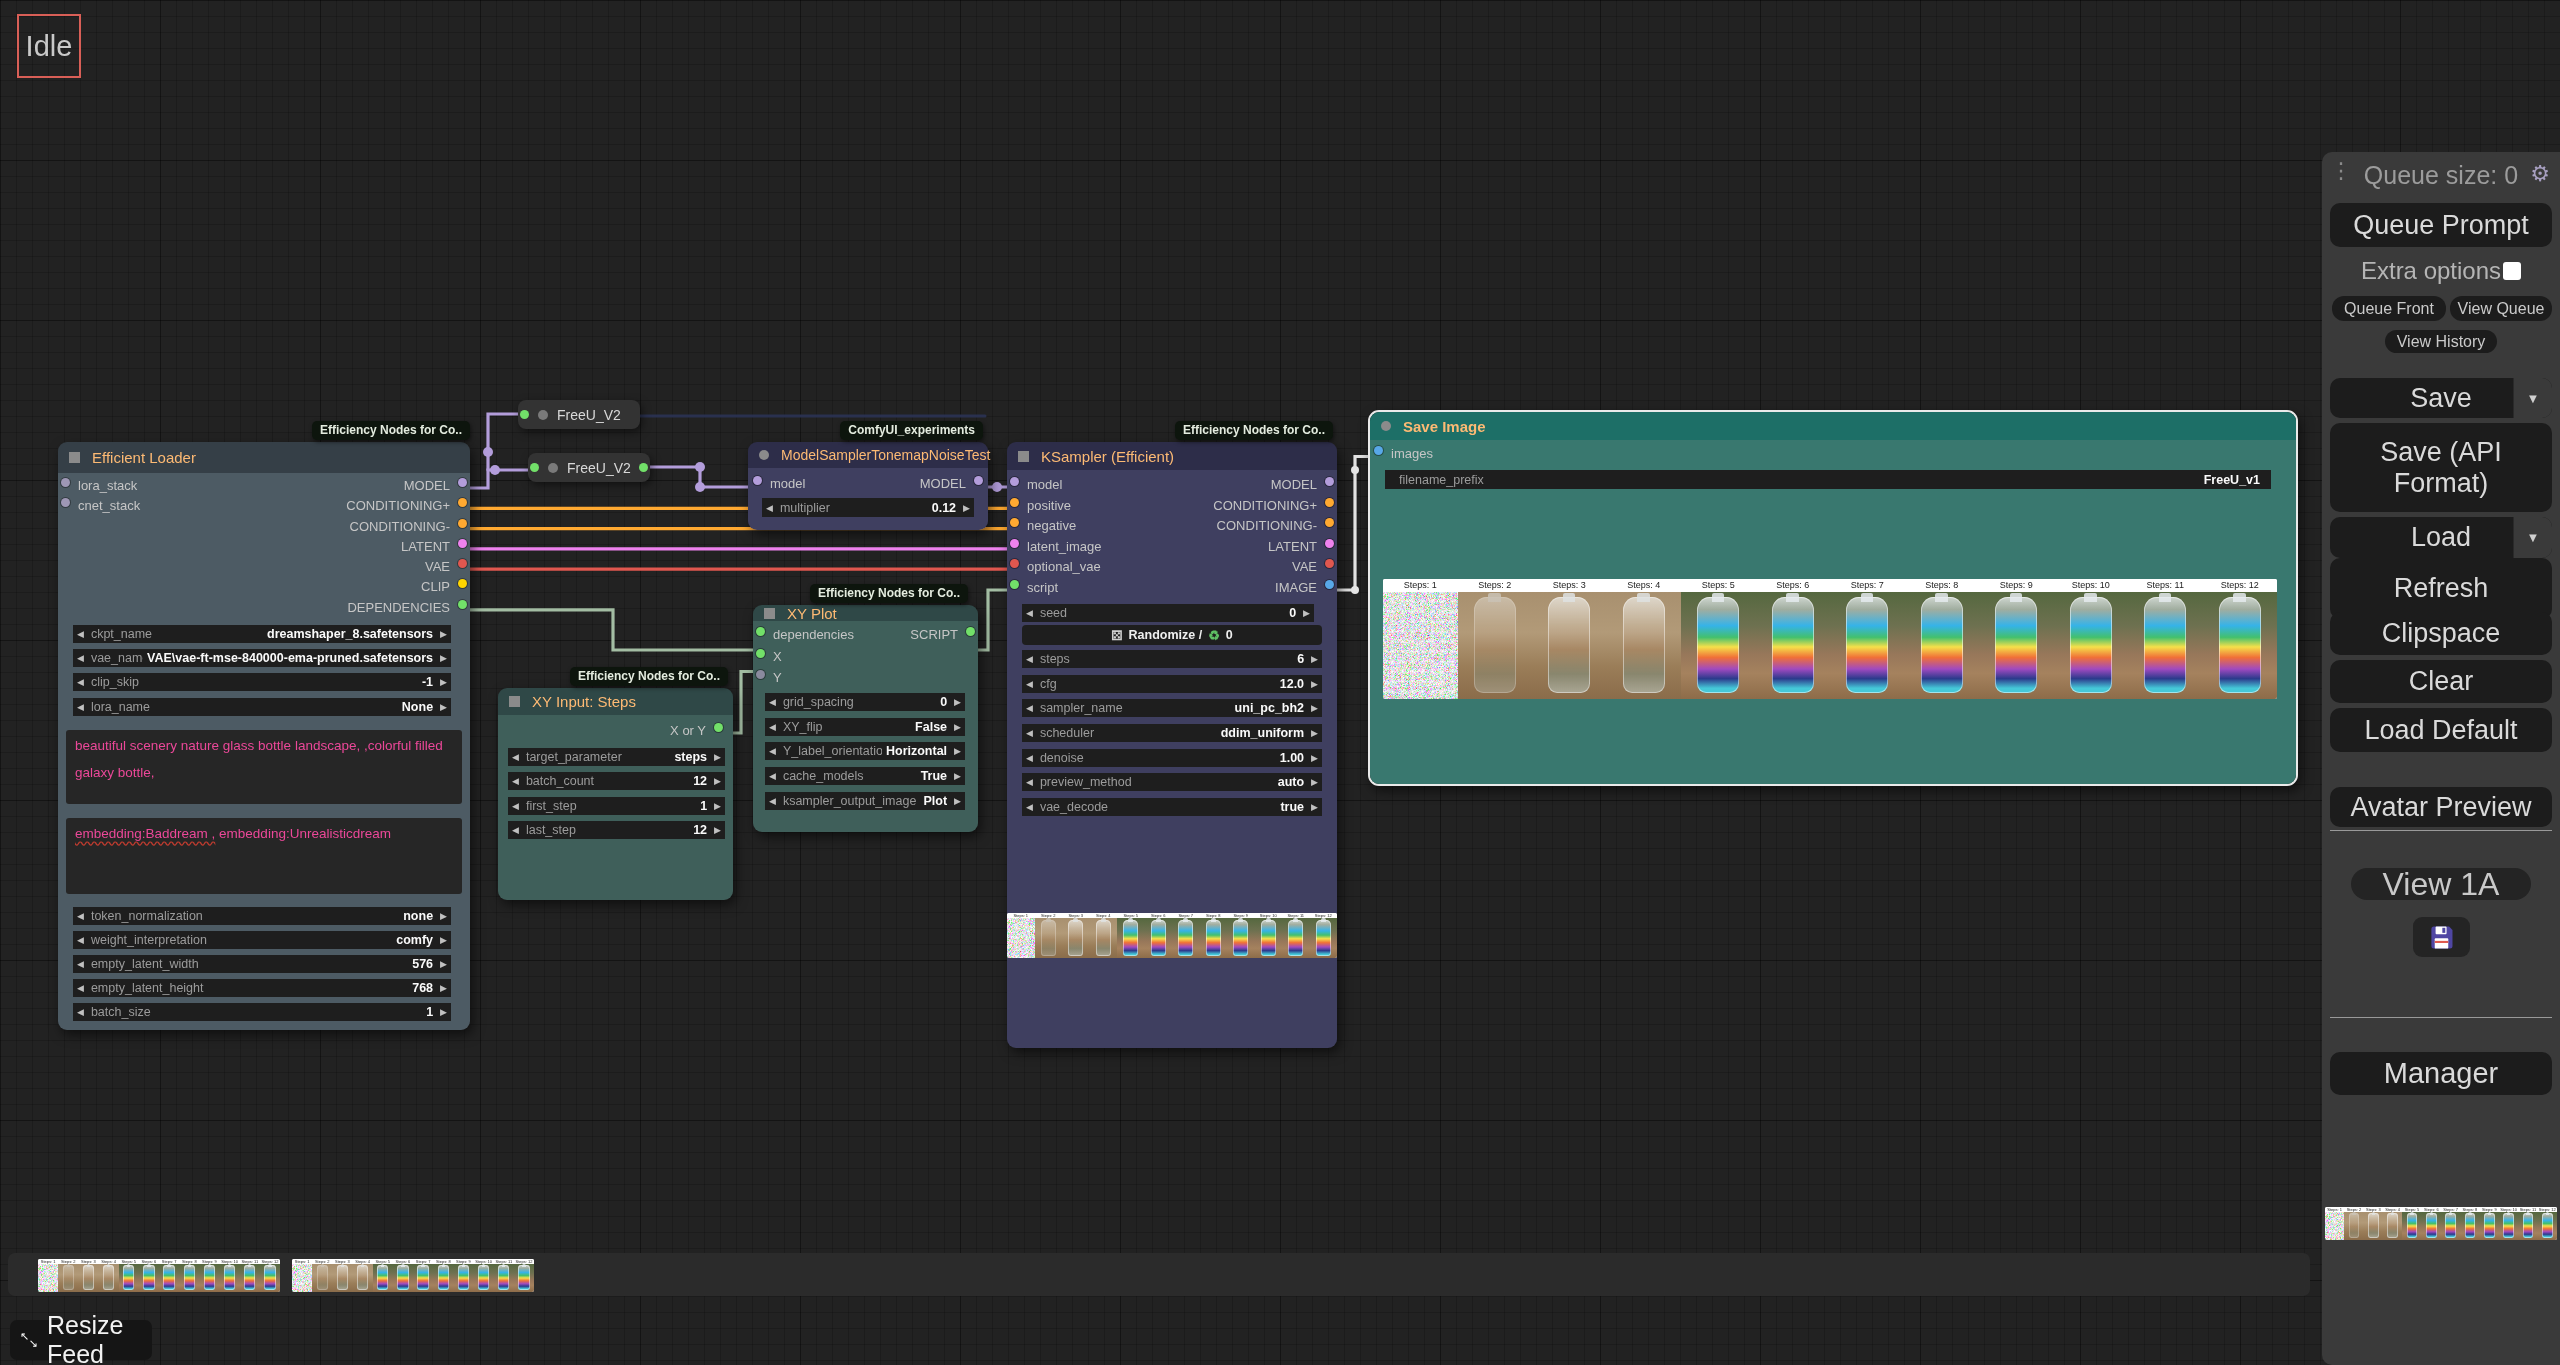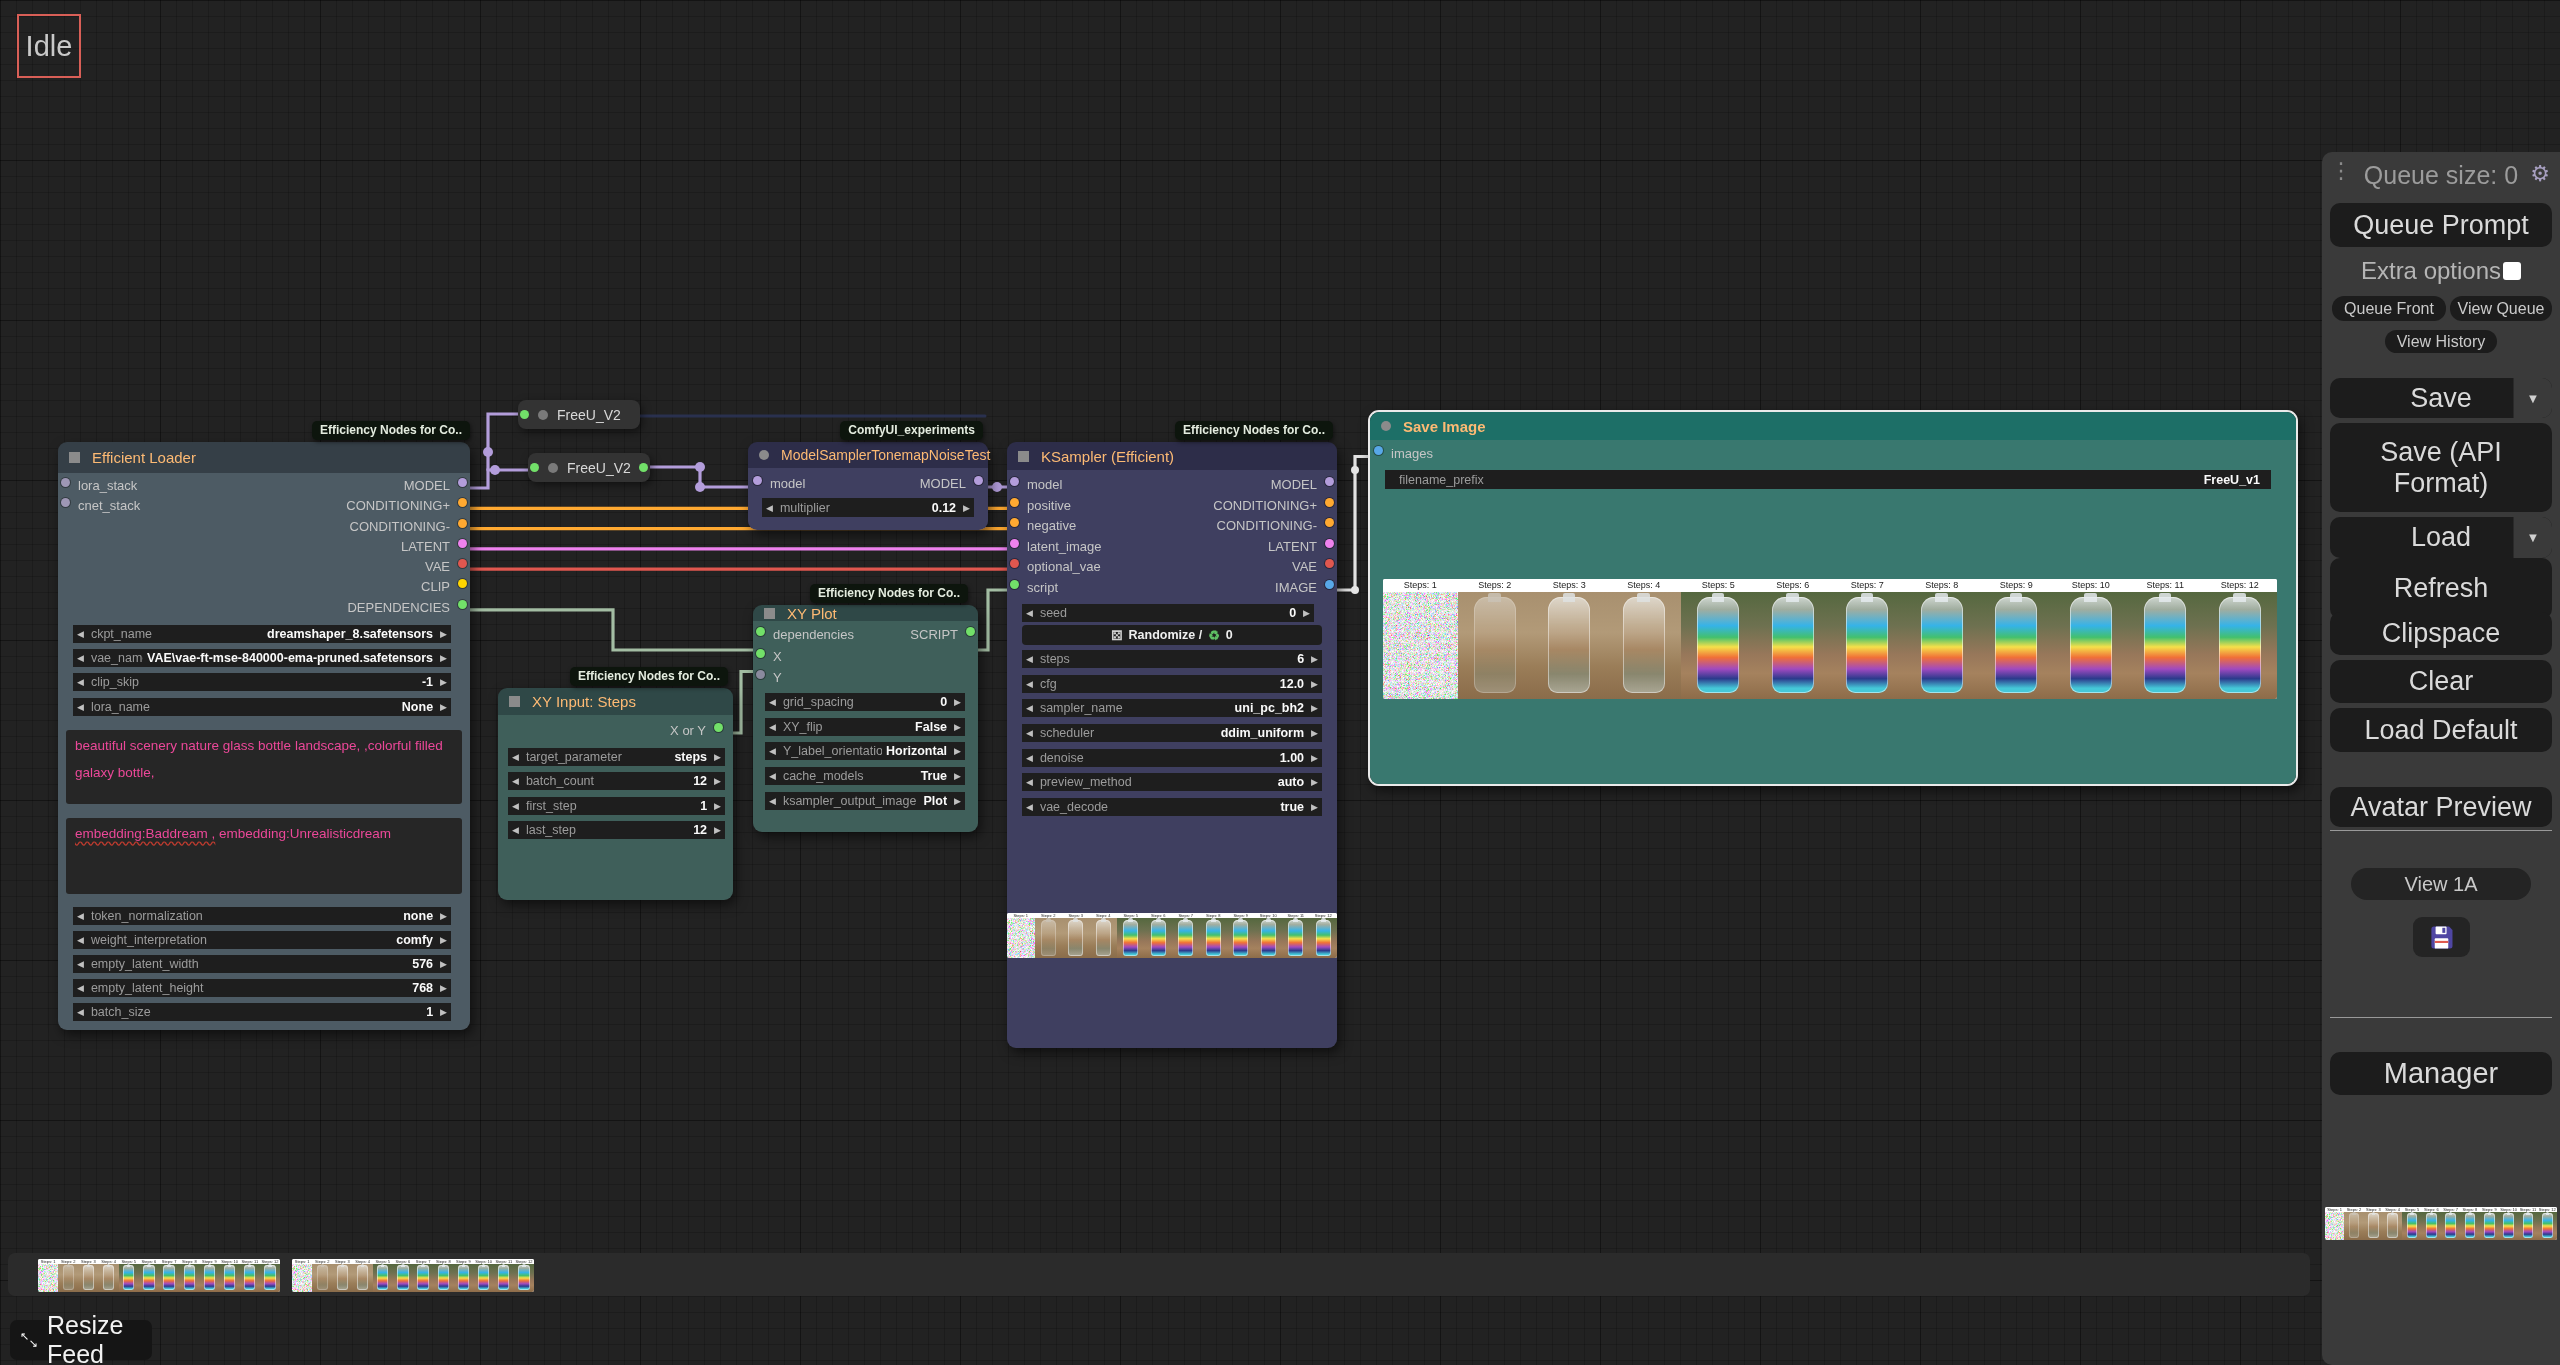--- a/index.html
+++ b/index.html
@@ -781,21 +781,21 @@
     <span>Load</span>
     <span class="ddseg">▼</span>
   </div>
   <div class="sbtn" style="top:406px;height:61px">Refresh</div>
   <div class="sbtn" style="top:460px;height:43px">Clipspace</div>
   <div class="sbtn" style="top:508px;height:43px">Clear</div>
   <div class="sbtn" style="top:556px;height:44px">Load Default</div>
   <div class="sbtn" style="top:635px;height:40px">Avatar Preview</div>
 
   <div class="sdiv" style="top:678px"></div>
-  <div class="sbtn" style="left:29px;top:716px;width:180px;height:32px;border-radius:16px;font-size:20px;background:#242424;color:#c9c9c9">View 1A</div>
+  <div class="sbtn" style="left:29px;top:716px;width:180px;height:32px;border-radius:16px;font-size:32px;background:#242424;color:#c9c9c9">View 1A</div>
   <div style="position:absolute;left:91px;top:765px;width:57px;height:40px;background:#242424;border-radius:9px;display:flex;align-items:center;justify-content:center">
     <svg width="27" height="27" viewBox="0 0 32 32">
       <path fill="#4f46a3" d="M4 6a3 3 0 0 1 3-3h18l4 4v19a3 3 0 0 1-3 3H7a3 3 0 0 1-3-3z"></path>
       <rect x="9" y="3" width="13" height="9" rx="1" fill="#fff"></rect>
       <rect x="17" y="4.5" width="3.5" height="6" fill="#4f46a3"></rect>
       <rect x="8" y="17" width="16" height="12" rx="1" fill="#fff"></rect>
       <rect x="8" y="20" width="16" height="2.5" fill="#e05a4e"></rect>
     </svg>
   </div>
   <div class="sdiv" style="top:865px"></div>

